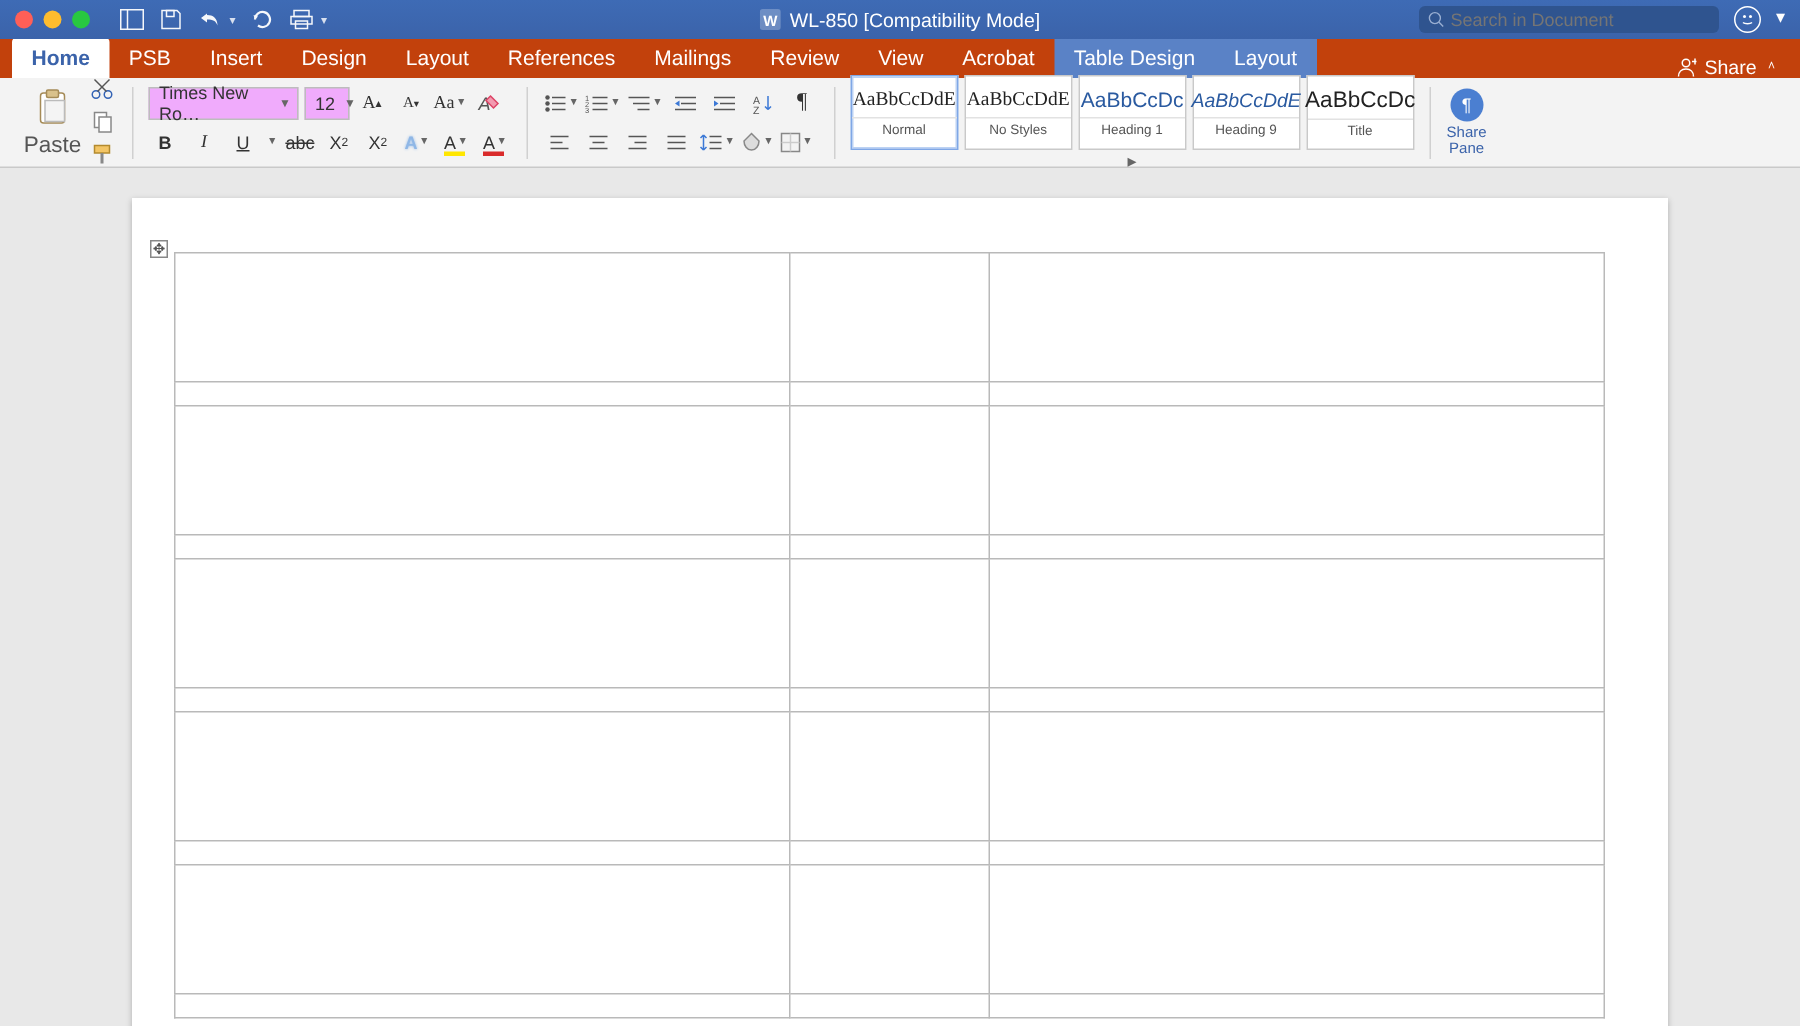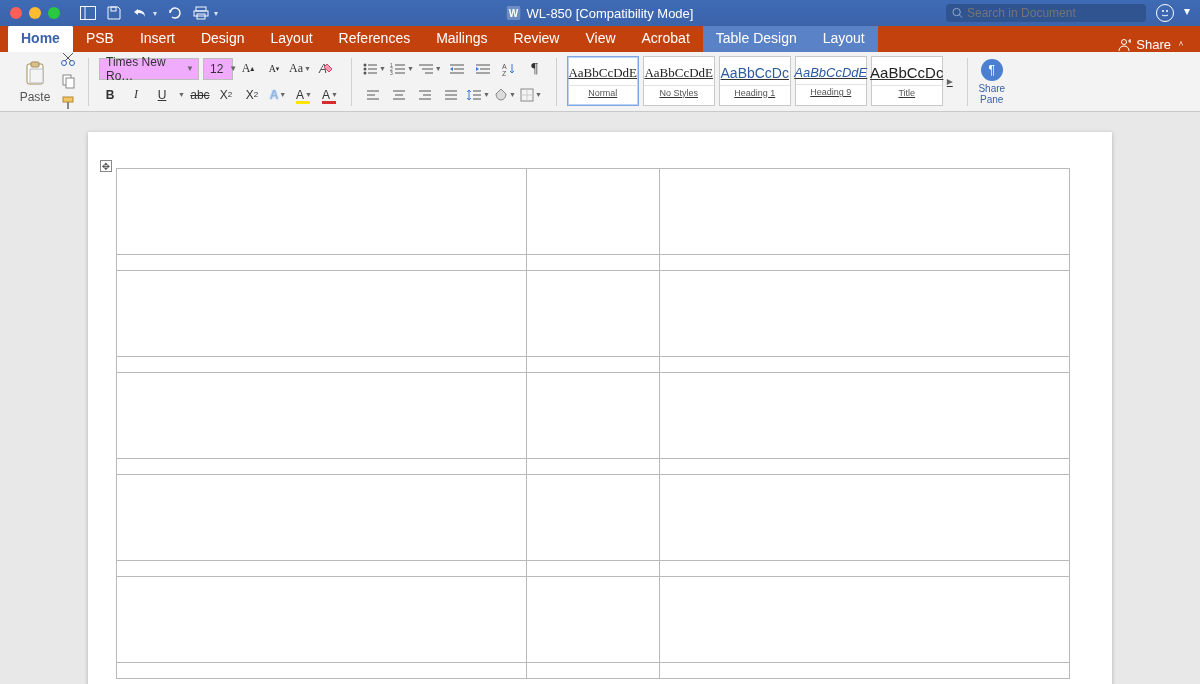--- a/index.html
+++ b/index.html
@@ -47,21 +47,21 @@
   .rowgap { height:4px; }
   .btn { min-width:22px; height:22px; display:flex; align-items:center; justify-content:center; border-radius:2px; }
   .selectbox { height:22px; border:1px solid #bdbdbd; background:#f0abfc; display:flex; align-items:center; padding:0 4px 0 6px; font-size:12px; }
   .selectbox .dd { margin-left:6px; font-size:8px; color:#666;}
   .fontname { width:100px; } .fontsize{width:30px; text-align:left;}
   .small-dd { font-size:7px; color:#666; margin-left:1px;}
 
   
   .paste-block { width:46px; text-align:center;}
   .paste-block .clip { width:28px;height:28px;margin:0 auto;}
-  .paste-block .lbl { font-size:12px; color:#555; margin-top:2px;}
+  .paste-block .lbl { font-size:15px; color:#555; margin-top:2px;}
   .paste-side { display:flex; flex-direction:column; gap:4px; margin-left:2px;}
   .paste-side .ic{width:18px;height:18px;}
 
   
   .gallery { display:flex; gap:4px; align-items:center;}
   .gitem {
     width:72px; height:50px; background:#fff; border:1px solid #c9c9c9;
     display:flex; flex-direction:column; align-items:center; justify-content:center;
     font-size:9px; color:#555;
   }
@@ -386,21 +386,21 @@
             <rect x="1" y="1" width="12" height="12" fill="none" stroke="#888"></rect>
             <line x1="1" y1="7" x2="13" y2="7" stroke="#ccc"></line>
             <line x1="7" y1="1" x2="7" y2="13" stroke="#ccc"></line>
           </svg>
           <span class="small-dd">▼</span>
         </div>
     </div>
   </div>
   <div class="divider"></div>
 
-  <div class="group" style="flex-direction:row;align-items:flex-start;text-decoration:underline;">
+  <div class="group" style="flex-direction:column;align-items:center;">
     <div class="gallery" id="gallery-host">
         <div class="gitem sel">
           <div class="prev" style="">AaBbCcDdE</div>
           <div class="cap">Normal</div>
         </div>
         <div class="gitem">
           <div class="prev" style="">AaBbCcDdE</div>
           <div class="cap">No Styles</div>
         </div>
         <div class="gitem">

